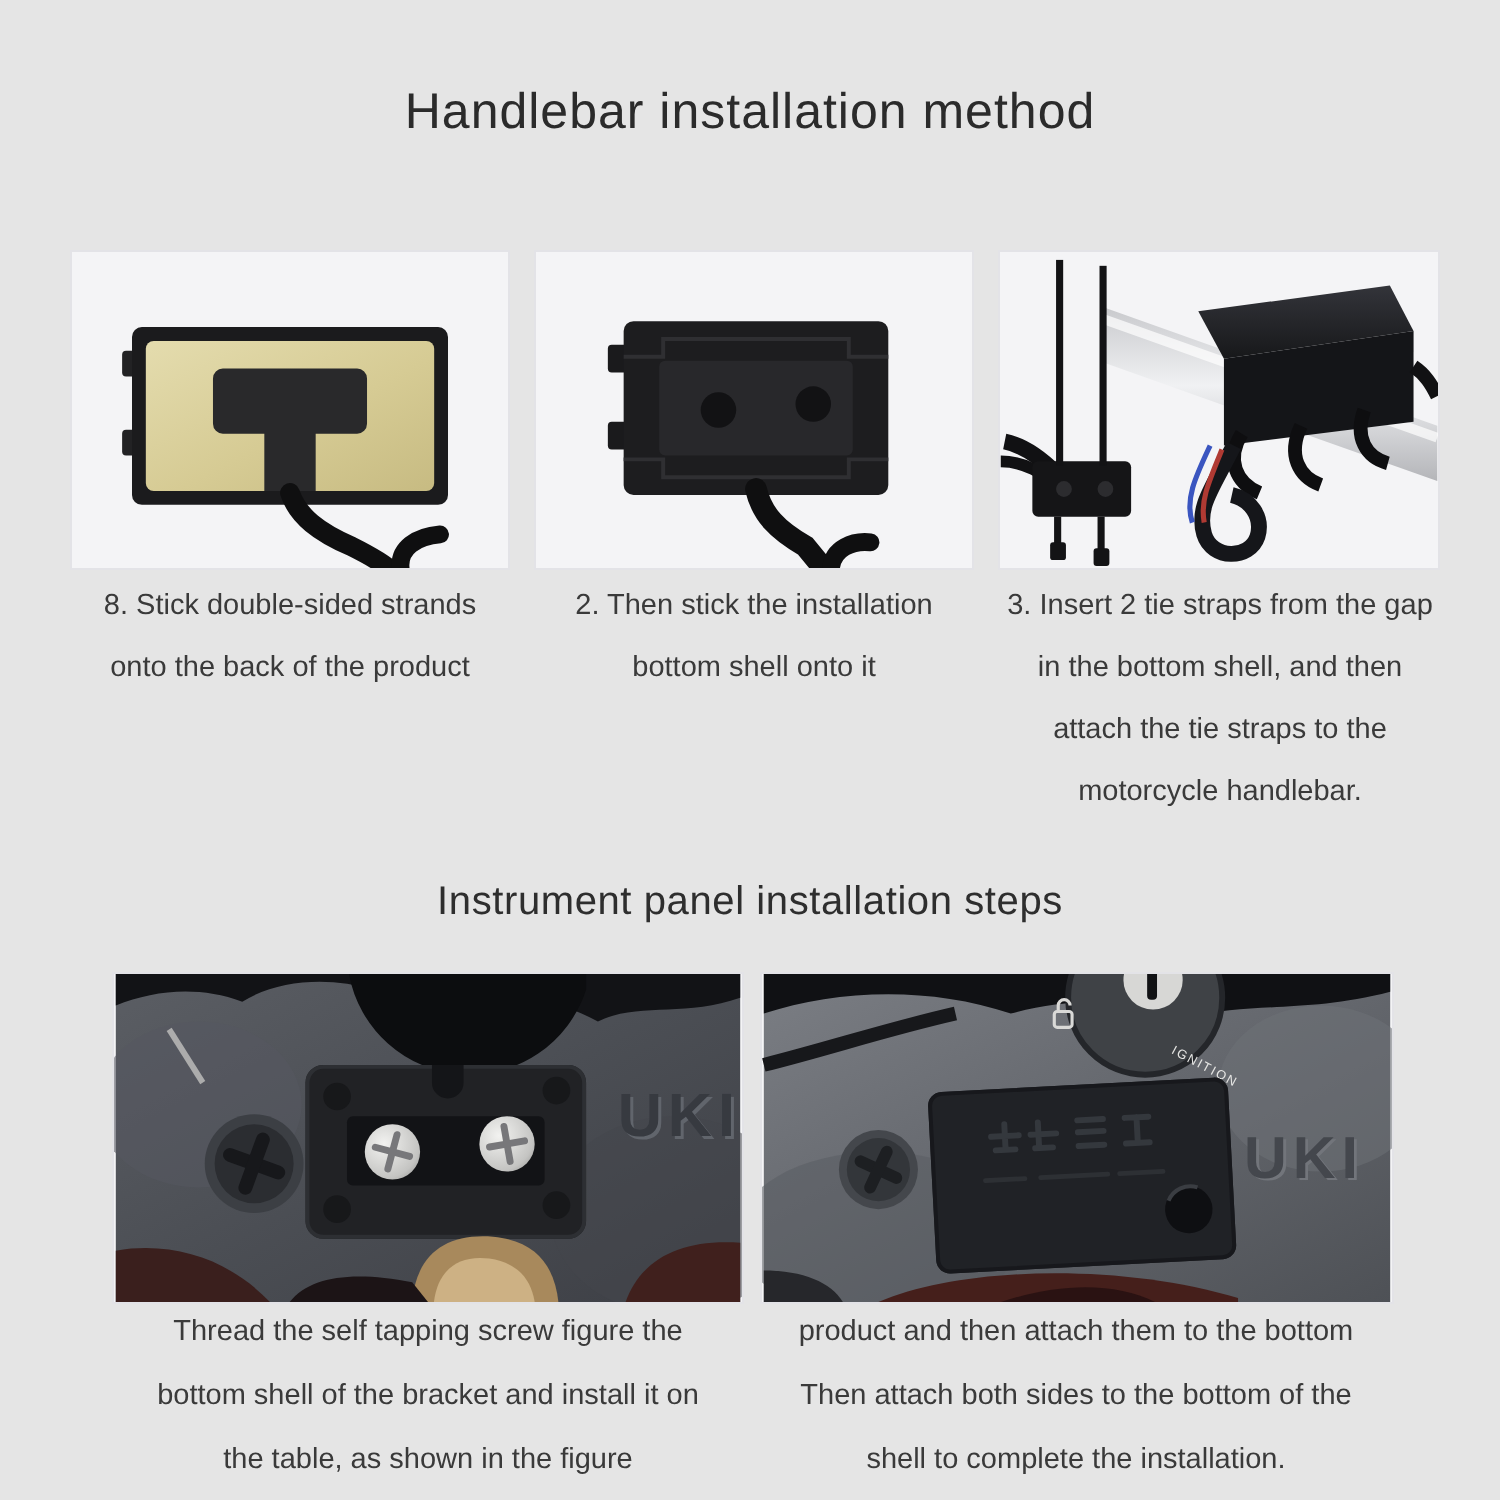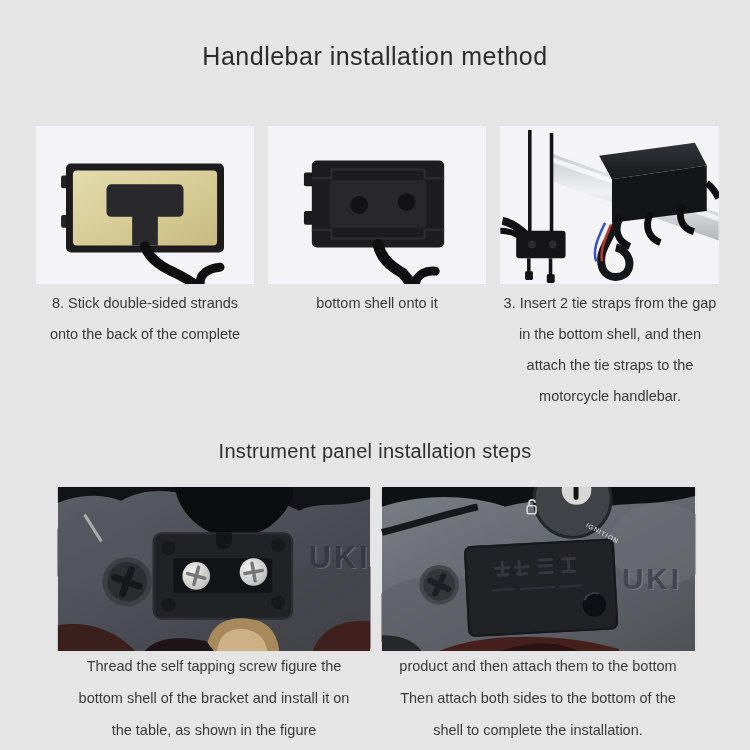--- a/index.html
+++ b/index.html
@@ -116,23 +116,24 @@
       <path d="M184 80 c-5 14 1 24 12 27" stroke="#0e0e10" stroke-width="7" fill="none"></path>
       <path d="M118 98 c-11 22 -19 31 -15 45 c4 13 23 13 27 1 c3 -10 -4 -19 -13 -21" stroke="#15161a" stroke-width="8" fill="none"></path>
       <path d="M112 100 c-7 17 -11 26 -9 37" stroke="#b03a33" stroke-width="2.6" fill="none"></path>
       <path d="M106 98 c-7 15 -13 27 -9 39" stroke="#3a55c0" stroke-width="2.6" fill="none"></path>
       <path d="M209 58 c6 4 9 9 12 15" stroke="#111113" stroke-width="7" fill="none"></path>
     </svg>
   </figure>
 
   <div class="caption" id="caption-step1">
       <div class="cap-line">8. Stick double-sided strands</div>
-      <div class="cap-line">onto the back of the complete</div>
+      <div class="cap-line">onto the back of the product</div>
     </div>
   <div class="caption" id="caption-step2">
+      <div class="cap-line">2. Then stick the installation</div>
       <div class="cap-line">bottom shell onto it</div>
     </div>
   <div class="caption" id="caption-step3">
       <div class="cap-line">3. Insert 2 tie straps from the gap</div>
       <div class="cap-line">in the bottom shell, and then</div>
       <div class="cap-line">attach the tie straps to the</div>
       <div class="cap-line">motorcycle handlebar.</div>
     </div>
 
   <div class="title2">Instrument panel installation steps</div>

